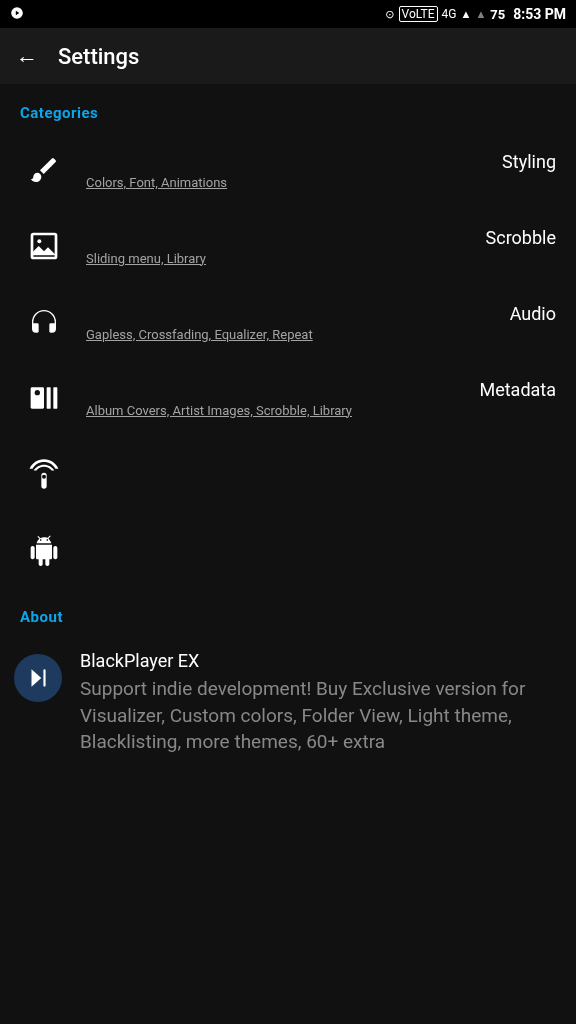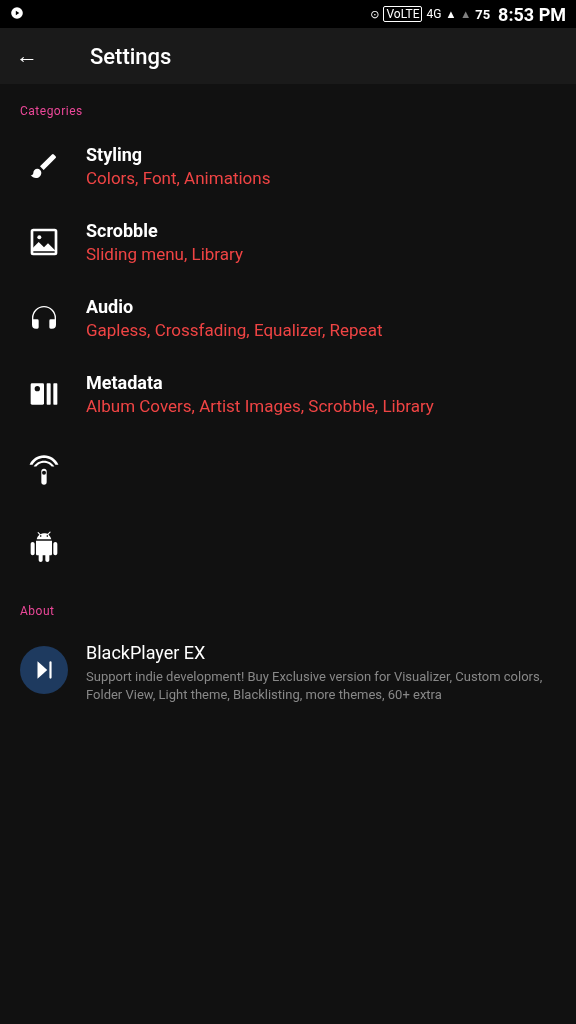--- a/index.html
+++ b/index.html
@@ -35,21 +35,21 @@
       align-items: center;
       gap: 4px;
       font-size: 12px;
     }
     .battery-text {
       font-size: 13px;
       font-weight: bold;
       text-align: center;
     }
     .time {
-      font-size: 18px;
+      font-size: 14px;
       font-weight: bold;
       margin-left: 4px;
     }
 
     
     .toolbar {
       background-color: #1a1a1a;
       height: 56px;
       display: flex;
       align-items: center;
@@ -62,33 +62,32 @@
       font-size: 22px;
       cursor: pointer;
       display: flex;
       align-items: center;
     }
 
     .toolbar-title {
       font-size: 22px;
       font-weight: 500;
       color: #ffffff;
-      margin-left: 32px;
     }
 
     
     .settings-content {
       padding: 0;
     }
 
     .section-header {
       padding: 20px 20px 10px 20px;
-      font-size: 12px;
-      font-weight: 400;
-      color: #ec4899;
+      font-size: 15px;
+      font-weight: 700;
+      color: #0ea5e9;
       letter-spacing: 0.5px;
     }
 
     .settings-item {
       display: flex;
       align-items: center;
       padding: 14px 20px;
       cursor: pointer;
       min-height: 72px;
     }
@@ -108,35 +107,37 @@
       height: 32px;
       fill: #ffffff;
     }
 
     .item-text {
       flex: 1;
     }
 
     .item-title {
       font-size: 18px;
-      font-weight: 700;
+      font-weight: 400;
       color: #ffffff;
       margin-bottom: 3px;
+      text-align: right;
     }
 
     .item-subtitle {
-      font-size: 17px;
-      color: #ef4444;
+      font-size: 13px;
+      color: #a3a3a3;
+      text-decoration: underline;
     }
 
     
     .about-item {
       display: flex;
       align-items: flex-start;
-      padding: 14px 20px;
+      padding: 14px 14px;
       cursor: pointer;
     }
 
     .about-icon {
       width: 48px;
       height: 48px;
       display: flex;
       align-items: center;
       justify-content: center;
       margin-right: 18px;
@@ -157,21 +158,21 @@
     }
 
     .about-title {
       font-size: 18px;
       font-weight: 400;
       color: #ffffff;
       margin-bottom: 5px;
     }
 
     .about-desc {
-      font-size: 13px;
+      font-size: 19px;
       color: #888888;
       line-height: 1.4;
     }
 
     
     .icon-play-circle {
       width: 36px;
       height: 36px;
       border-radius: 50%;
       border: 2.5px solid #ffffff;

